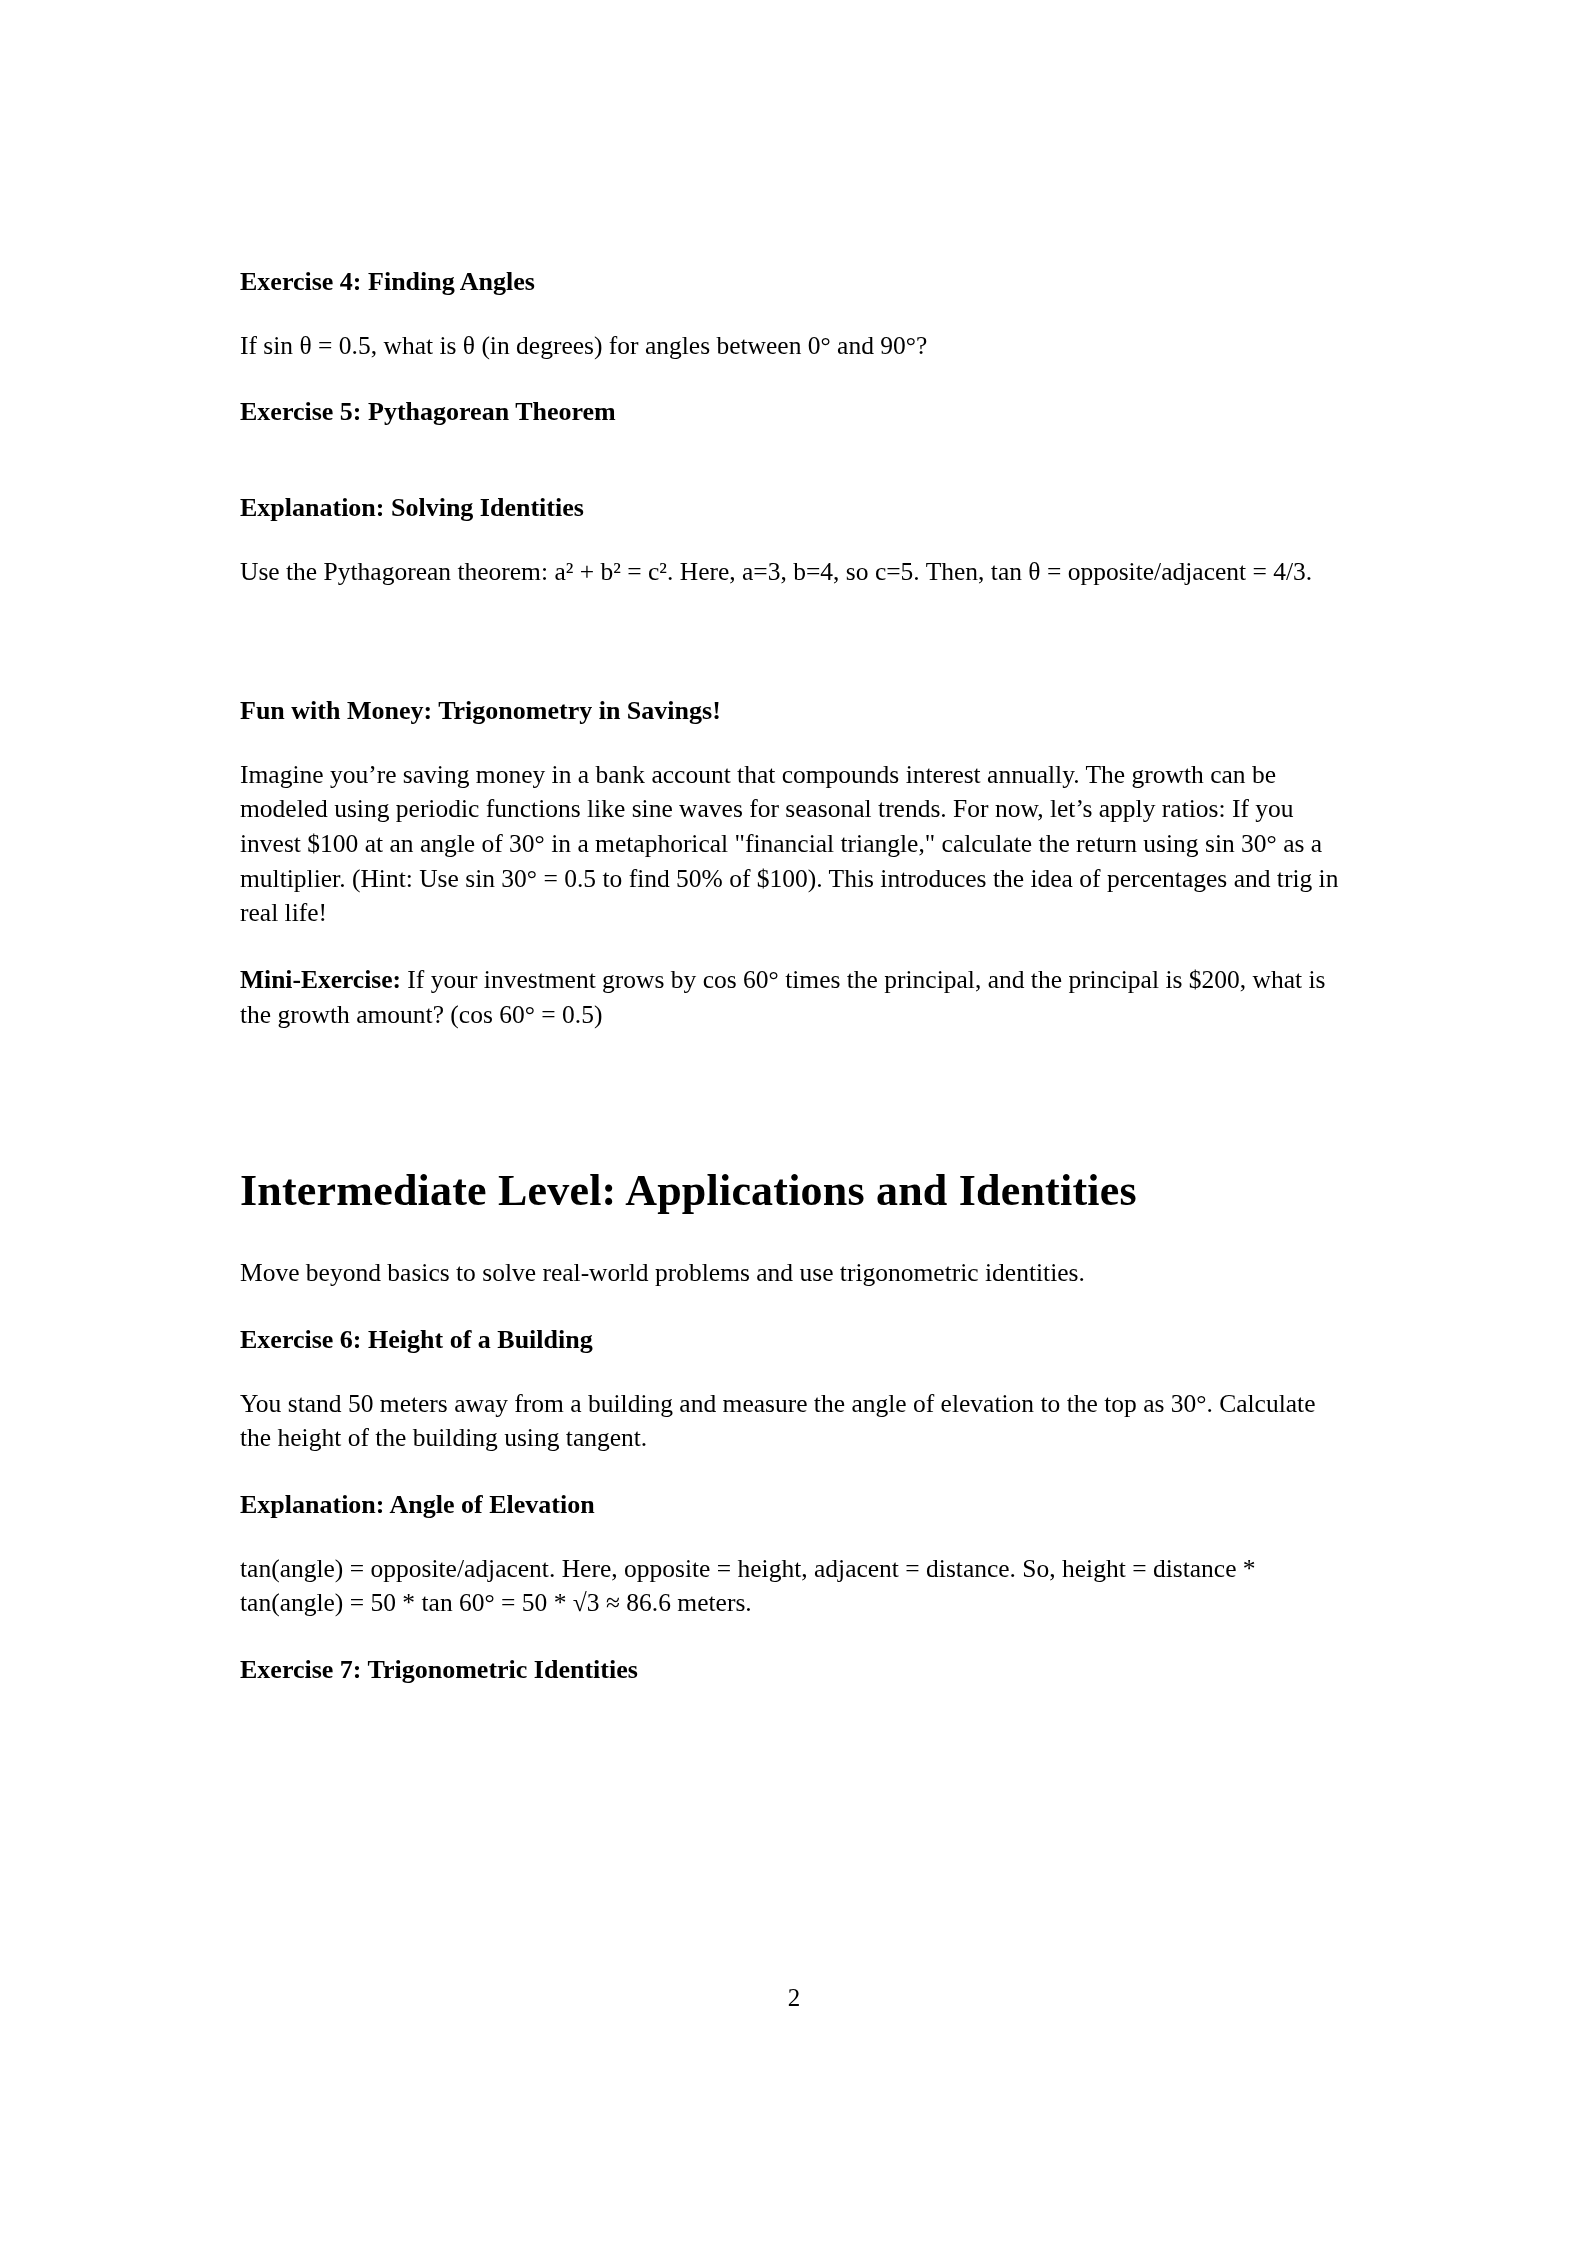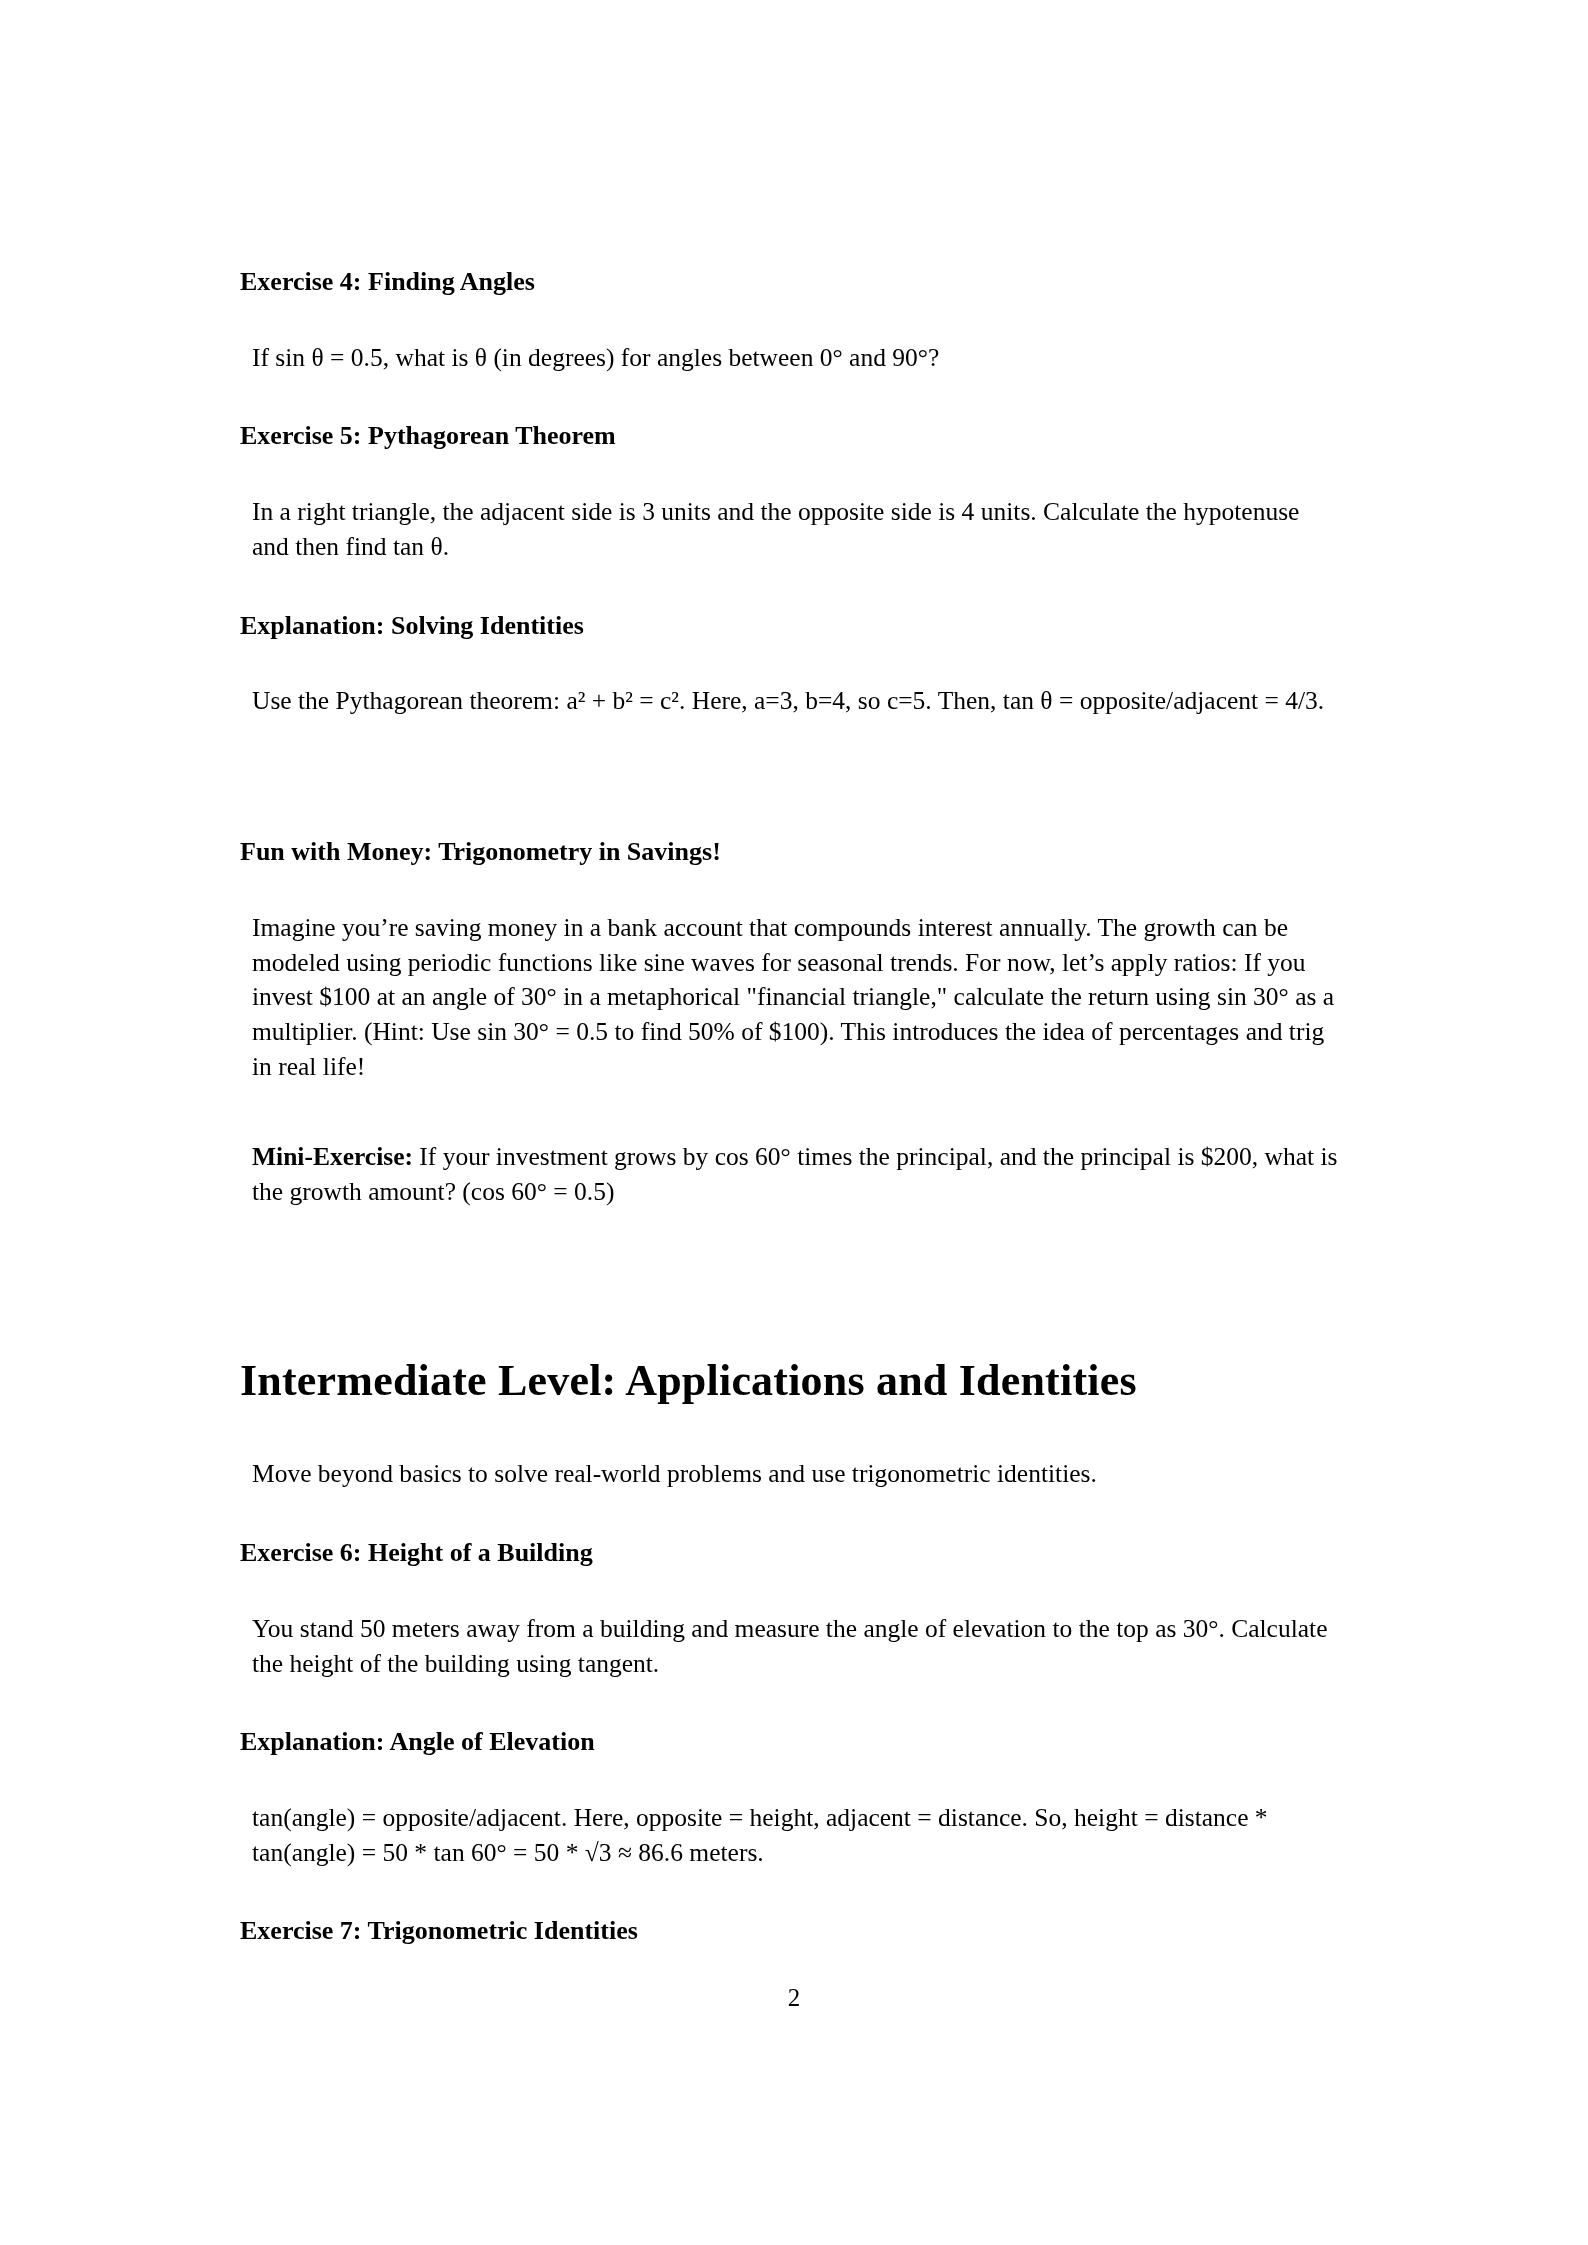--- a/index.html
+++ b/index.html
@@ -33,21 +33,21 @@
   h2.doc-h2 {
     font-size: 26px;
     font-weight: bold;
     line-height: 1.3;
     margin: 0;
   }
   p.doc-p {
     font-size: 25.5px;
     font-weight: normal;
     line-height: 1.36;
-    margin: 12px;
+    margin: 0;
     text-align: left;
   }
   p.doc-p b, .lead-bold {
     font-weight: bold;
   }
   
   .sp-after-h2 { height: 30px; }
   .sp-after-p  { height: 32px; }
   .sp-block    { height: 104px; }
   .sp-big      { height: 133px; }
@@ -74,21 +74,20 @@
 
     <h2 class="doc-h2">Exercise 4: Finding Angles</h2>
     <div class="sp-after-h2"></div>
 
     <p class="doc-p">If sin θ = 0.5, what is θ (in degrees) for angles between 0° and 90°?</p>
     <div class="sp-after-p"></div>
 
     <h2 class="doc-h2">Exercise 5: Pythagorean Theorem</h2>
     <div class="sp-after-h2"></div>
 
-    <p class="doc-p">In a right triangle, the adjacent side is 3 units and the opposite side is 4 units. Calculate the hypotenuse and then find tan θ.</p>
     <div class="sp-after-p"></div>
 
     <h2 class="doc-h2">Explanation: Solving Identities</h2>
     <div class="sp-after-h2"></div>
 
     <p class="doc-p">Use the Pythagorean theorem: a² + b² = c². Here, a=3, b=4, so c=5. Then, tan θ = opposite/adjacent = 4/3.</p>
 
     <div class="sp-block"></div>
 
     <h2 class="doc-h2">Fun with Money: Trigonometry in Savings!</h2>

